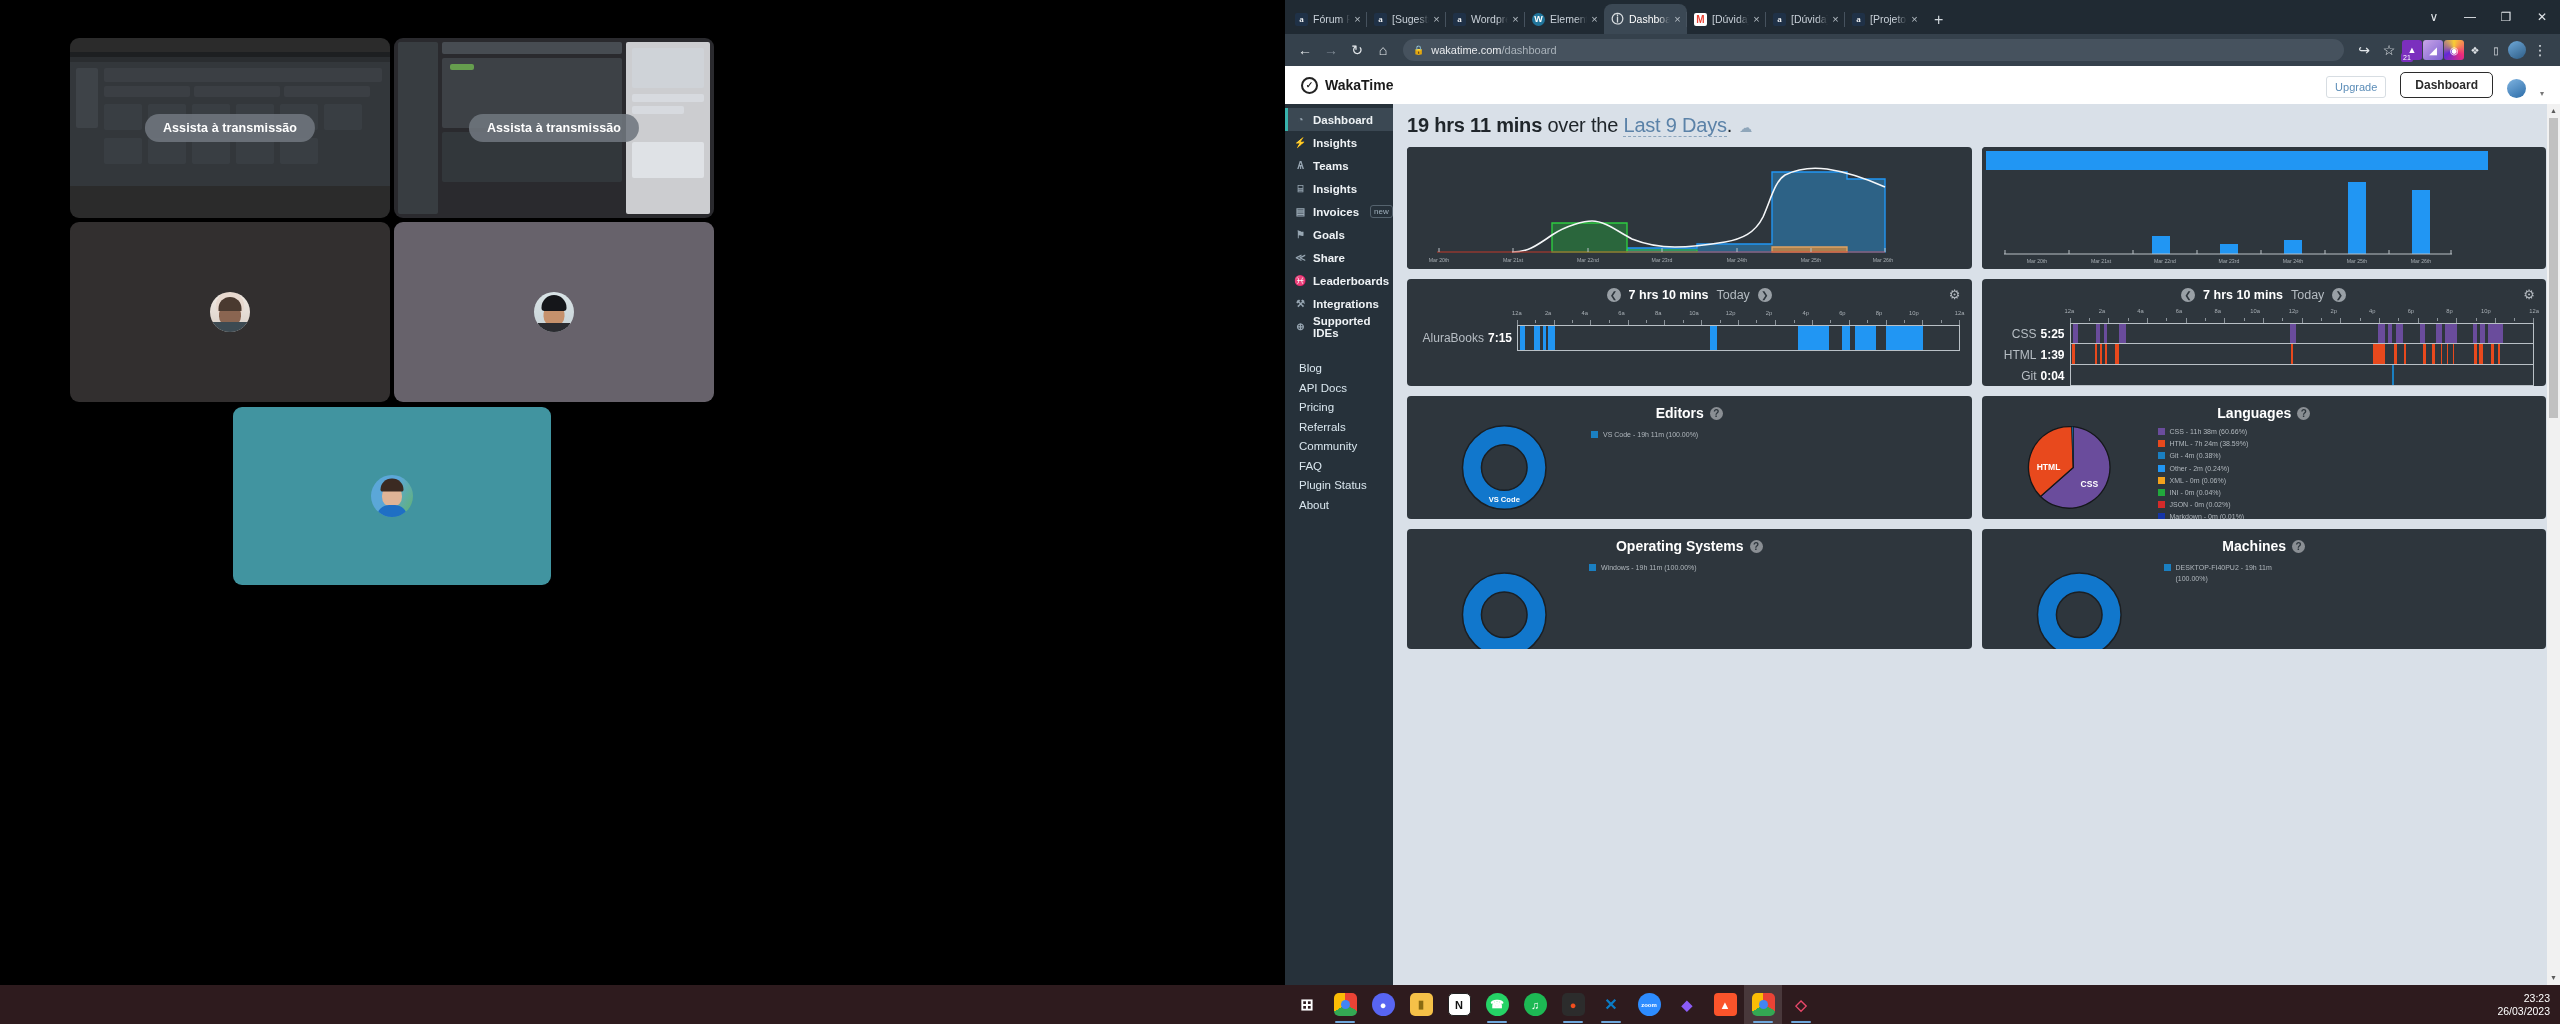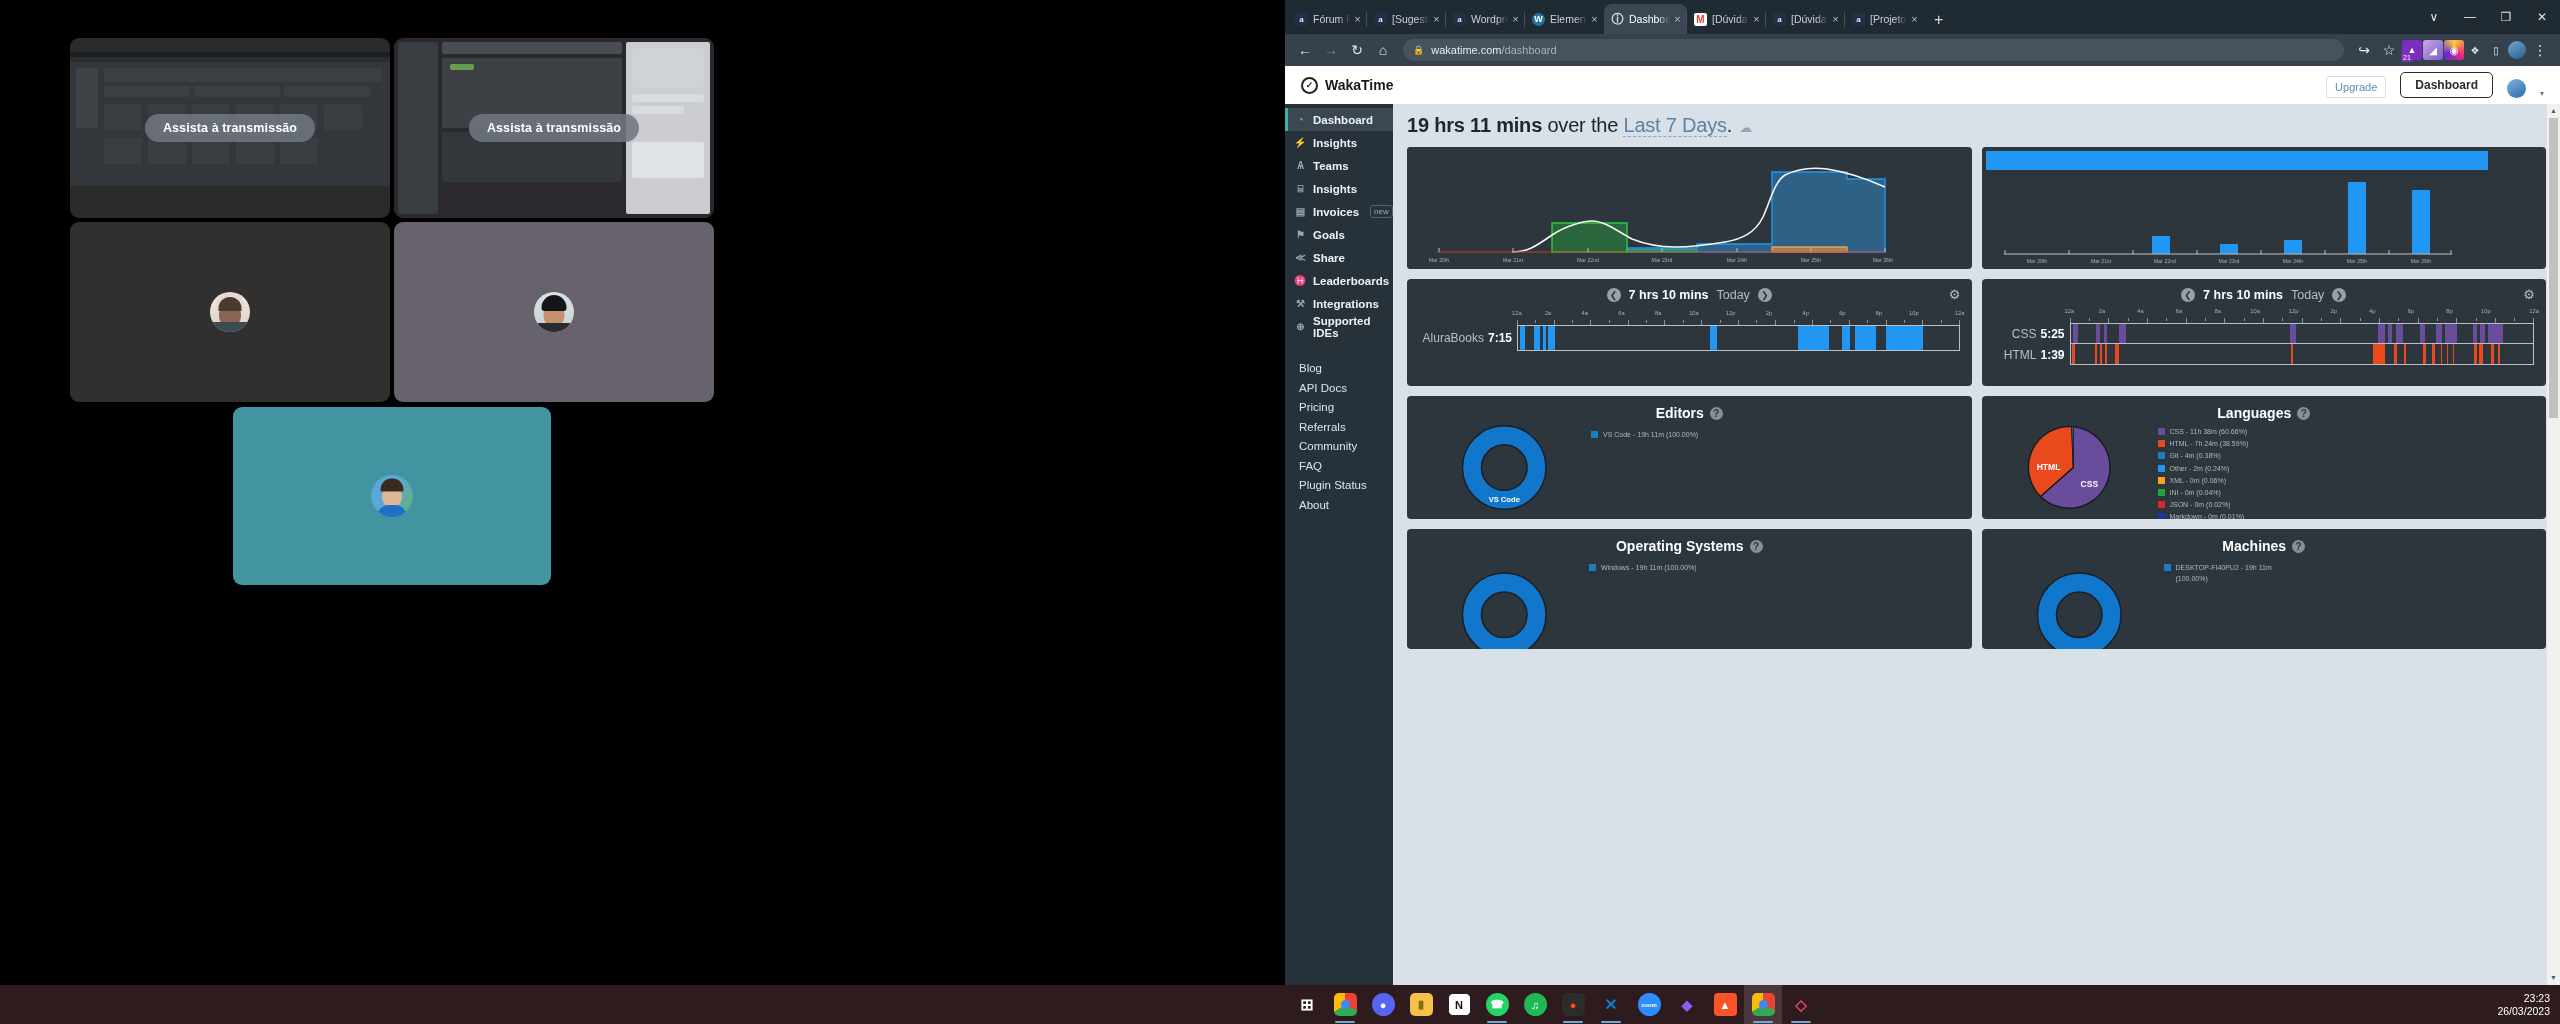--- a/index.html
+++ b/index.html
@@ -511,21 +511,21 @@
             <a href="#">Community</a>
             <a href="#">FAQ</a>
             <a href="#">Plugin Status</a>
             <a href="#">About</a>
           </div>
         </div>
 
         <div class="main">
 
           <div class="headline">
-            <b>19 hrs 11 mins</b><span> over the </span><span class="range">Last 7 Days</span><span>.</span><span class="dl-ico">☁</span>
+            <b>19 hrs 11 mins</b><span> over the </span><span class="range">Last 9 Days</span><span>.</span><span class="dl-ico">☁</span>
           </div>
 
           <div class="grid">
 
             <div class="card" style="height:122px;">
               <div class="chart-box">
                 <svg viewBox="0 0 510 122" width="510" height="122" preserveAspectRatio="none">
                   <rect x="0" y="0" width="510" height="122" fill="#2e363d"></rect>
 
                   <path d="M220,105 L220,101 L290,101 L290,97 L290,97 L365,97 L365,25 L440,25 L440,32 L478,32 L478,105 Z" fill="#2d6a93" fill-opacity="0.85" stroke="#2196f3" stroke-width="1.4"></path>
@@ -766,20 +766,29 @@
                     <span class="tl-seg" style="left:80.0%;width:0.4%;background:#e8491d;"></span>
                     <span class="tl-seg" style="left:81.3%;width:0.4%;background:#e8491d;"></span>
                     <span class="tl-seg" style="left:82.6%;width:0.4%;background:#e8491d;"></span>
                     <span class="tl-seg" style="left:87.2%;width:0.6%;background:#e8491d;"></span>
                     <span class="tl-seg" style="left:88.3%;width:0.9%;background:#e8491d;"></span>
                     <span class="tl-seg" style="left:91.0%;width:0.5%;background:#e8491d;"></span>
                     <span class="tl-seg" style="left:92.4%;width:0.4%;background:#e8491d;"></span>
                   </div>
                 </div>
 
+                <div class="tl-row" style="height:21px;">
+                  <div class="tl-label" style="flex:0 0 78px;">
+                    <span>Git</span>
+                      <b>0:04</b>
+                  </div>
+                  <div class="tl-track" style="flex:1 1 auto;border-top:none;">
+                    <span class="tl-seg" style="left:69.5%;width:0.4%;background:#1a7fc1;"></span>
+                  </div>
+                </div>
               </div>
             </div>
 
             <div class="card" style="height:123px;">
               <div class="card-title">
                 <span>Editors</span>
                 <span class="help-ico">?</span>
               </div>
               <div style="display:flex;align-items:flex-start;">
                 <svg viewBox="0 0 160 100" width="160" height="95" style="margin-left:22px;">

